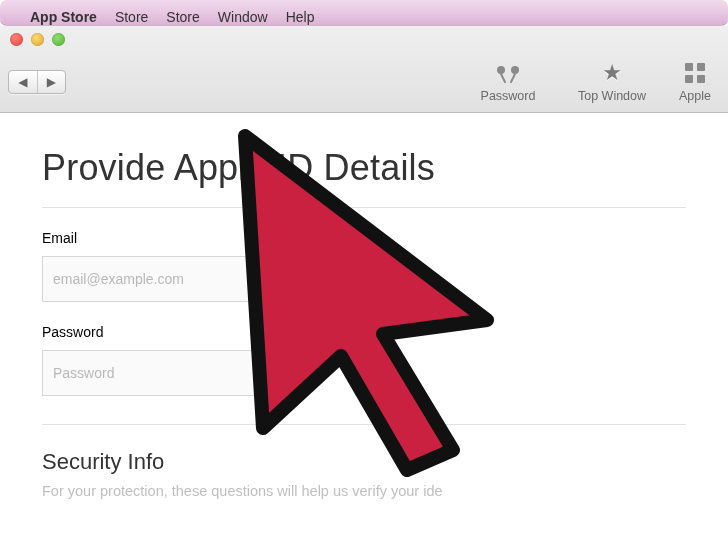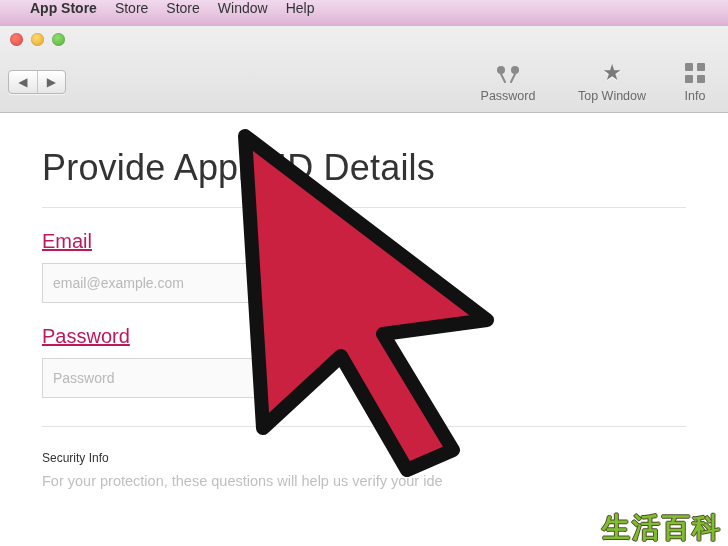--- a/index.html
+++ b/index.html
@@ -10,25 +10,26 @@
       overflow: hidden;
       background: #fff;
       position: relative;
     }
     
     .menubar {
       height: 26px;
       background: linear-gradient(180deg, #f0d9ed 0%, #e8c8e2 50%, #dcb3d5 100%);
       border-bottom: 1px solid rgba(0,0,0,0.15);
       display: flex;
-      align-items: flex-start;
+      align-items: flex-end;
       padding: 0 10px;
       gap: 18px;
       font-size: 14px;
       color: #333;
+      border-radius: 7px;
     }
     .menubar .apple-logo {
       font-size: 18px;
       color: #5a4a57;
       margin-right: 2px;
     }
     .menubar .app-name { font-weight: 700; }
     .menubar .menu-item { cursor: default; }
     
     .window {
@@ -93,38 +94,37 @@
     }
     .page-title {
       font-size: 36px;
       font-weight: 300;
       color: #333;
       letter-spacing: 0.2px;
       margin-bottom: 18px;
     }
     .rule { border: none; border-top: 1px solid #e3e3e3; margin-bottom: 22px; }
     .field-label {
-      font-size: 20px;
-      color: #be185d;
+      font-size: 14px;
+      color: #000000;
       margin-bottom: 10px;
-      text-decoration: underline;
     }
     .text-input {
       width: 248px;
-      height: 40px;
+      height: 46px;
       border: 1px solid #d6d6d6;
       background: #fafafa;
       padding: 0 10px;
       font-size: 14px;
       color: #000000;
       margin-bottom: 22px;
     }
     .text-input::placeholder { color: #b9b9b9; }
     .section-title {
-      font-size: 12px;
+      font-size: 22px;
       color: #333;
       margin-top: 24px;
       margin-bottom: 8px;
     }
     .section-desc {
       font-size: 14.5px;
       color: #bfbfbf;
     }
     
     .cursor-overlay {
@@ -205,21 +205,21 @@
     </div>
     <div class="tab" style="width:50px">
       <span class="glyph">
         <svg width="22" height="22" viewBox="0 0 22 22">
           <rect x="1" y="1" width="8" height="8" rx="1" fill="#8a8a8a"></rect>
           <rect x="13" y="1" width="8" height="8" rx="1" fill="#8a8a8a"></rect>
           <rect x="1" y="13" width="8" height="8" rx="1" fill="#8a8a8a"></rect>
           <rect x="13" y="13" width="8" height="8" rx="1" fill="#8a8a8a"></rect>
         </svg>
       </span>
-      <span>Info</span>
+      <span>Apple</span>
     </div>
   </div>
 </div>
 
 <div class="content">
   <h1 class="page-title">Provide Apple ID Details</h1>
   <hr class="rule">
 
   <div class="field-label">Email</div>
   <input class="text-input" type="text" placeholder="email@example.com" style="">
@@ -238,14 +238,13 @@
            L 272 202
            L 168 216
            L 238 332
            L 192 352
            L 126 238
            L 48 310
            Z" fill="#c9213f" stroke="#111" stroke-width="14" stroke-linejoin="round"></path>
 </svg>
 
 <div class="watermark">
-  <div class="cn">生活百科</div>
 </div>
 
 </body></html>

